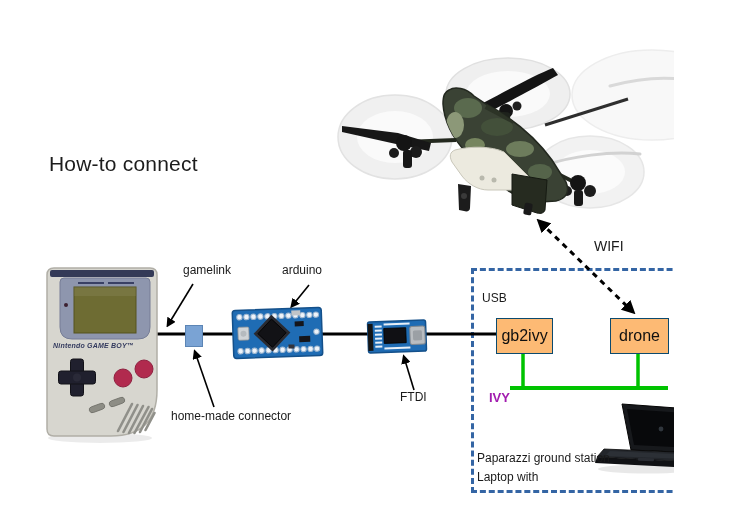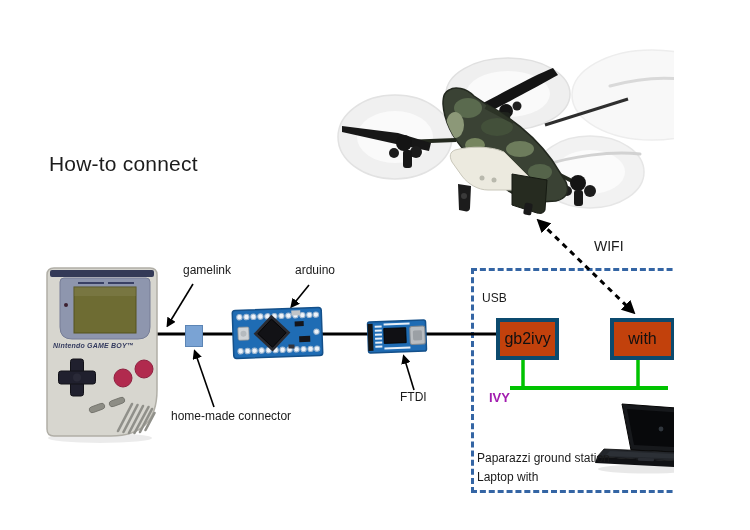--- a/index.html
+++ b/index.html
@@ -11,30 +11,30 @@
   #dashed-rect{
     position:absolute;left:471px;top:268px;width:240px;height:219px;
     border:3px dashed #3465a4;z-index:0;background:transparent;
   }
   .lbl{position:absolute;color:#1a1a1a;font-size:12px;white-space:nowrap;z-index:2;}
   #page-title{
     position:absolute;left:49px;top:150px;font-size:21px;line-height:27px;
     color:#1c1c1c;letter-spacing:.2px;z-index:2;
   }
   #lbl-gamelink{left:183px;top:263px;}
-  #lbl-arduino{left:295px;top:263px;}
+  #lbl-arduino{left:282px;top:263px;}
   #lbl-connector{left:171px;top:409px;}
   #lbl-ftdi{left:400px;top:390px;}
   #lbl-wifi{left:594px;top:238px;font-size:14px;}
   #lbl-usb{left:482px;top:291px;}
   #lbl-ivy{left:489px;top:390px;font-size:13px;font-weight:bold;color:#a21caf;}
   #lbl-laptop{left:477px;top:449px;line-height:19px;}
   .node{
     position:absolute;display:flex;align-items:center;justify-content:center;
-    background:#c2410c;border:4px solid #0c4a6e;font-size:16px;color:#101010;z-index:2;
+    background:#fdba74;border:1px solid #0c4a6e;font-size:16px;color:#101010;z-index:2;
   }
   #node-gb2ivy{left:496px;top:318px;width:55px;height:34px;}
   #node-link{left:610px;top:318px;width:57px;height:34px;}
   #connector-square{
     position:absolute;left:185px;top:325px;width:16px;height:20px;
     background:#7aa3d4;border:1px solid #5c85b5;z-index:2;
   }
   #gameboy-brand{
     position:absolute;left:53px;top:342px;font-size:7px;font-weight:bold;font-style:italic;
     color:#333a5e;letter-spacing:.2px;z-index:2;
@@ -249,18 +249,18 @@
   <div class="lbl" id="lbl-ftdi">FTDI</div>
   <div class="lbl" id="lbl-wifi">WIFI</div>
   <div class="lbl" id="lbl-usb">USB</div>
   <div class="lbl" id="lbl-ivy">IVY</div>
   <div class="lbl" id="lbl-laptop">
     <div>Paparazzi ground station</div>
     <div>Laptop with</div>
   </div>
 
   <div class="node" id="node-gb2ivy">gb2ivy</div>
-  <div class="node" id="node-link">with</div>
+  <div class="node" id="node-link">drone</div>
 
   <div id="connector-square"></div>
 
   <div id="gameboy-brand">Nintendo GAME BOY™</div>
 </div>
 
 </body></html>

